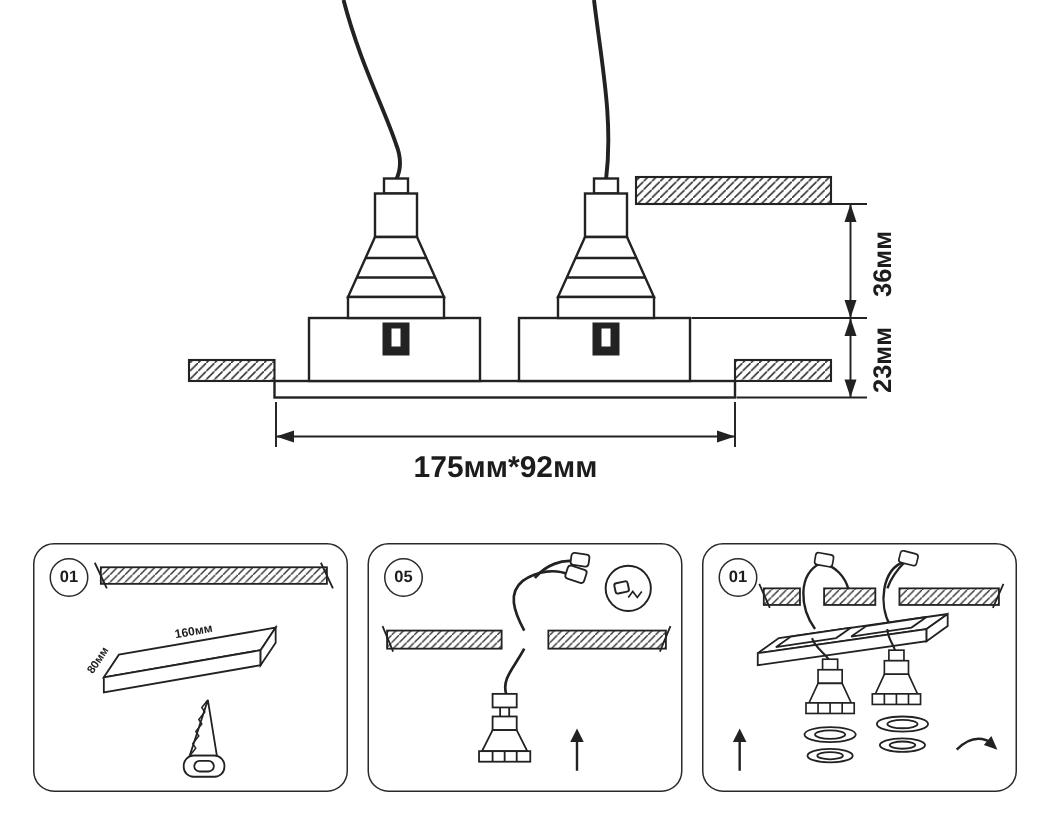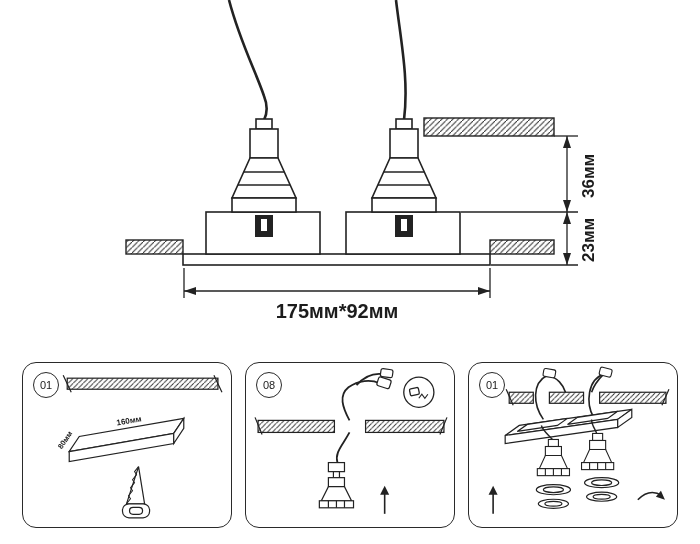--- a/index.html
+++ b/index.html
@@ -11,21 +11,21 @@
   .panels{display:flex;justify-content:center;gap:13px;margin-top:22px;}
   .panel{
     width:210px;height:166px;border:1.6px solid #2a2a2a;border-radius:14px;
     position:relative;box-sizing:border-box;background:#fff;
   }
   .panel svg{width:100%;height:100%;display:block;}
   .badge{
     position:absolute;top:9px;left:10px;width:24px;height:24px;
     border:1.5px solid #2a2a2a;border-radius:50%;
     display:flex;align-items:center;justify-content:center;
-    font-size:11px;font-weight:400;color:#1c1c1c;background:#fff;z-index:2;
+    font-size:11px;font-weight:700;color:#1c1c1c;background:#fff;z-index:2;
   }
   text{font-family:"Liberation Sans",sans-serif;}
 </style>
 </head>
 <body>
 
 <div class="canvas">
 
   <svg class="main-svg" width="700" height="340" viewBox="0 0 700 340">
     <defs>
@@ -128,21 +128,21 @@
           <polygon points="115,103 121,140 103,140"></polygon>
           <polyline points="115,103 111,108 113,111 109,116 111,119 107,124 109,127 105,132 107,135 103,140" fill="none" stroke-width="1"></polyline>
           <rect x="99" y="140" width="27" height="14" rx="6.5"></rect>
           <rect x="106" y="143.5" width="13" height="7" rx="3.5"></rect>
         </g>
       </svg>
     </div>
 
     <div class="panel">
       <div class="badge">
-        <span>08</span>
+        <span>05</span>
       </div>
       <svg viewBox="0 0 207 163">
         <defs>
           <pattern id="h2" width="5" height="5" patternUnits="userSpaceOnUse">
             <line x1="0" y1="5" x2="5" y2="0" stroke="#2a2a2a" stroke-width="0.9"></line>
           </pattern>
         </defs>
         <g stroke="#222" stroke-width="1.2" fill="none">
           <rect x="12" y="57" width="76" height="12" fill="url(#h2)"></rect>
           <rect x="119" y="57" width="78" height="12" fill="url(#h2)"></rect>

